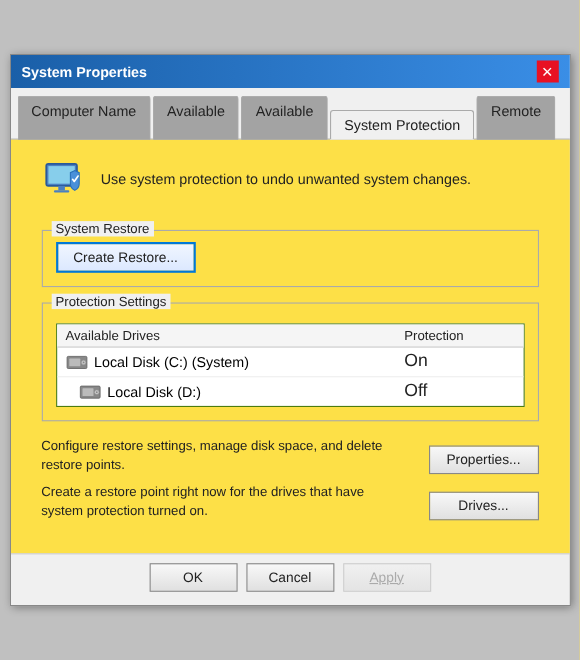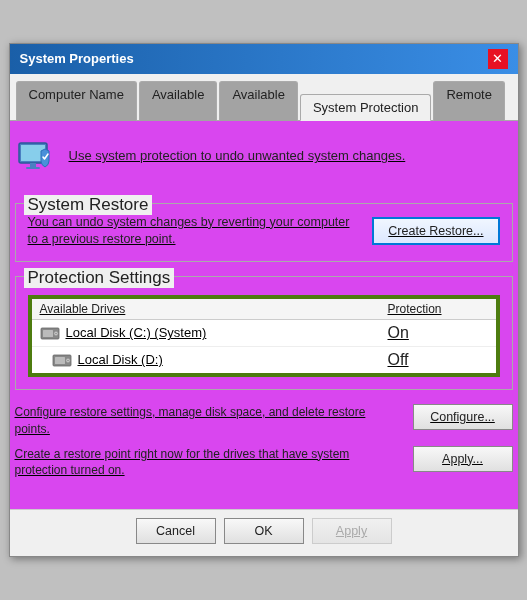--- a/index.html
+++ b/index.html
@@ -80,23 +80,22 @@
     .tab.active {
       background: #f0f0f0;
       border-bottom: 1px solid #f0f0f0;
       font-weight: 500;
       z-index: 1;
       margin-top: 13px;
     }
 
     
     .content {
-      padding: 14px 5px;
-      background: #d946ef;
-      text-decoration: underline;
+      padding: 14px 28px;
+      background: #fde047;
     }
 
     
     .header-section {
       display: flex;
       align-items: center;
       margin-bottom: 16px;
       padding-bottom: 10px;
     }
 
@@ -119,21 +118,21 @@
       margin-bottom: 14px;
       position: relative;
     }
 
     .group-box-label {
       position: absolute;
       top: -9px;
       left: 8px;
       background: #f0f0f0;
       padding: 0 4px;
-      font-size: 17px;
+      font-size: 12px;
       color: #222;
       text-align: center;
     }
 
     .group-row {
       display: flex;
       align-items: center;
       justify-content: space-between;
       gap: 10px;
     }
@@ -157,21 +156,21 @@
       white-space: nowrap;
     }
 
     .btn-highlighted {
       border: 2px solid #0078d7;
       background: linear-gradient(to bottom, #f0f6ff, #dce8ff);
     }
 
     
     .table-container {
-      border: 4px solid #4d7c0f;
+      border: 1px solid #4d7c0f;
       background: white;
       margin-top: 8px;
     }
 
     .table-header {
       display: grid;
       grid-template-columns: 1fr 100px;
       background: #f5f5f5;
       border-bottom: 1px solid #ccc;
       padding: 3px 8px;
@@ -217,21 +216,21 @@
     
     .bottom-section {
       display: flex;
       flex-direction: column;
       gap: 8px;
       margin-bottom: 16px;
     }
 
     .bottom-row {
       display: flex;
-      align-items: flex-start;
+      align-items: flex-end;
       justify-content: space-between;
       gap: 27px;
     }
 
     .bottom-text {
       font-size: 12px;
       color: #222;
       flex: 1;
       line-height: 1.4;
     }
@@ -305,21 +304,20 @@
 
         <path d="M26 16 L26 26 Q26 30 30 32 Q34 30 34 26 L34 16 L30 14 Z" fill="#4a90d9" stroke="#2a70b9" stroke-width="1"></path>
         <path d="M28 22 L29.5 24 L33 19" stroke="white" stroke-width="1.5" fill="none" stroke-linecap="round" stroke-linejoin="round"></path>
       </svg>
       <span class="header-text">Use system protection to undo unwanted system changes.</span>
     </div>
 
     <div class="group-box">
       <span class="group-box-label">System Restore</span>
       <div class="group-row">
-        <span class="group-text">You can undo system changes by reverting your computer to a previous restore point.</span>
         <button class="btn btn-highlighted">Create Restore...</button>
       </div>
     </div>
 
     <div class="group-box">
       <span class="group-box-label">Protection Settings</span>
       <div class="table-container">
         <div class="table-header">
           <span class="table-header-cell">Available Drives</span>
           <span class="table-header-cell">Protection</span>
@@ -347,29 +345,29 @@
             <span>Local Disk (D:)</span>
           </div>
           <span class="protection-cell">Off</span>
         </div>
       </div>
     </div>
 
     <div class="bottom-section">
       <div class="bottom-row">
         <span class="bottom-text">Configure restore settings, manage disk space, and delete restore points.</span>
-        <button class="btn">Configure...</button>
+        <button class="btn">Properties...</button>
       </div>
       <div class="bottom-row">
         <span class="bottom-text">Create a restore point right now for the drives that have system protection turned on.</span>
-        <button class="btn">Apply...</button>
+        <button class="btn">Drives...</button>
       </div>
     </div>
 
   </div>
 
   <div class="dialog-buttons">
+    <button class="dialog-btn">OK</button>
     <button class="dialog-btn">Cancel</button>
-    <button class="dialog-btn">OK</button>
     <button class="dialog-btn dialog-btn-disabled">Apply</button>
   </div>
 
 </div>
 
 </body></html>

